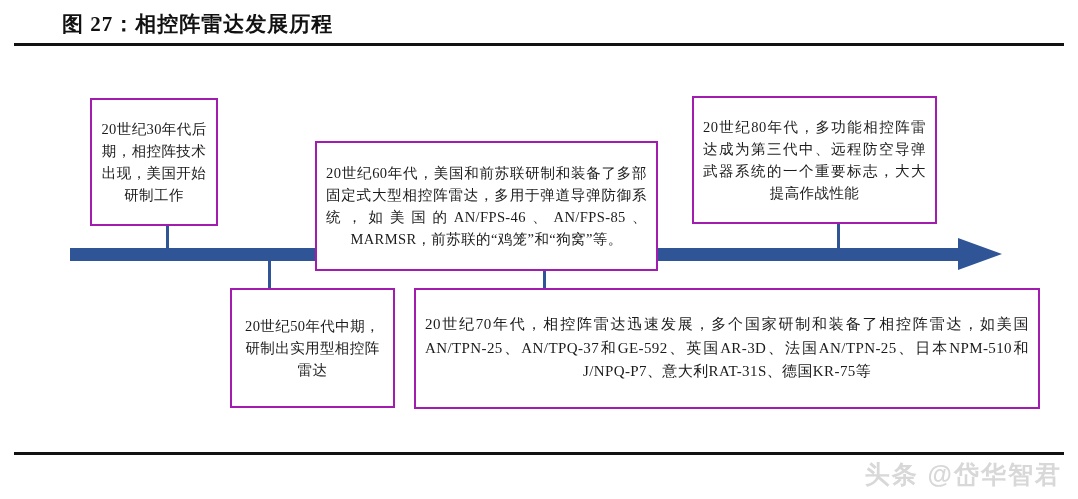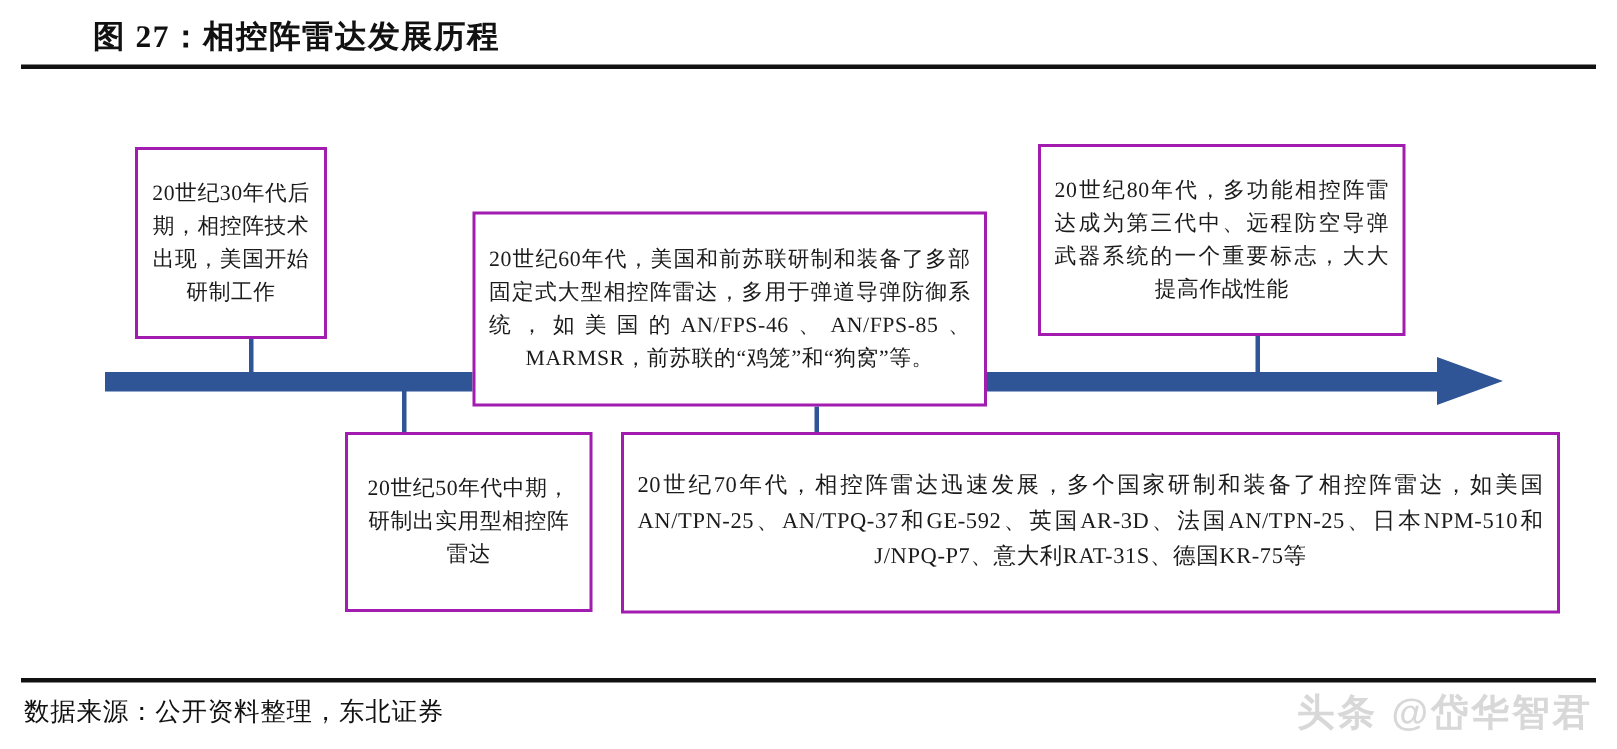--- a/index.html
+++ b/index.html
@@ -168,16 +168,15 @@
 
   <div class="ev-box" id="box-1950s">
     <div class="ev-text">20世纪50年代中期，研制出实用型相控阵雷达</div>
   </div>
 
   <div class="ev-box" id="box-1970s">
     <div class="ev-text justify">20世纪70年代，相控阵雷达迅速发展，多个国家研制和装备了相控阵雷达，如美国AN/TPN-25、AN/TPQ-37和GE-592、英国AR-3D、法国AN/TPN-25、日本NPM-510和J/NPQ-P7、意大利RAT-31S、德国KR-75等</div>
   </div>
 
   <div class="rule-bottom"></div>
-  <div class="source-note">数据来源：公开资料整理，东北证券</div>
   <div class="watermark">头条 @岱华智君</div>
 
 </div>
 
 </body></html>

